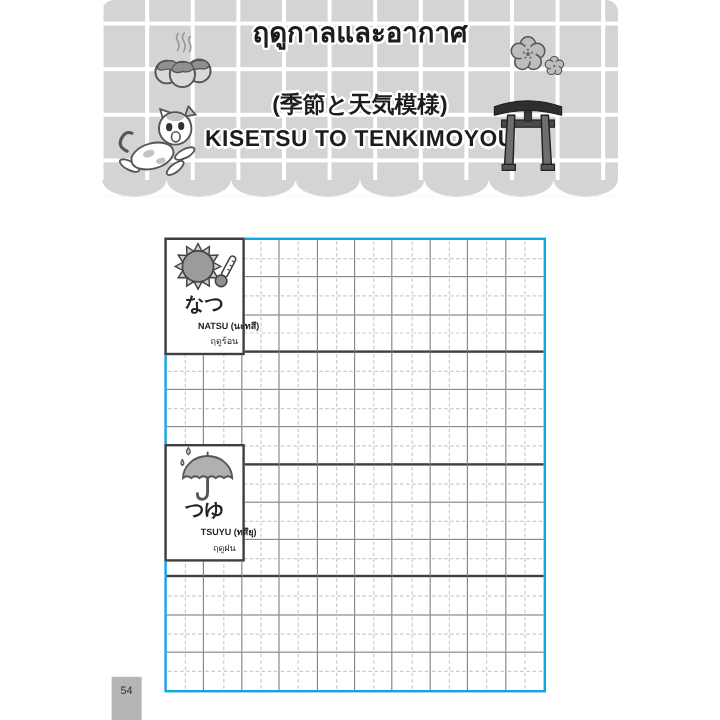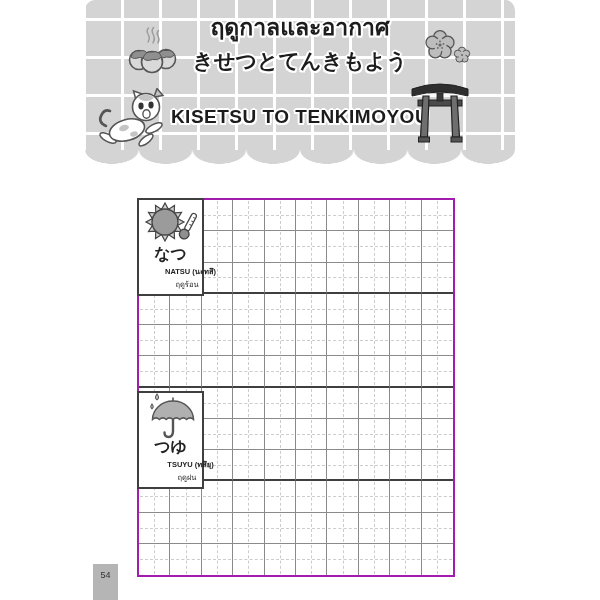--- a/index.html
+++ b/index.html
@@ -22,21 +22,21 @@
       -1.5px -1.5px #fff,1.5px -1.5px #fff,-1.5px 1.5px #fff,1.5px 1.5px #fff;}
   .t-thai{top:15px;font-size:23px;font-weight:bold;}
   .t-hira{top:49px;font-size:21px;font-weight:bold;}
   .t-kanji{top:78px;font-size:19px;font-weight:bold;}
   .t-romaji{top:107px;font-size:19px;font-weight:bold;letter-spacing:.5px;}
   .t-phon{top:139px;font-size:18px;font-weight:bold;}
   .hicon{position:absolute;}
 
   
   .grid{position:absolute;left:137px;top:198px;width:318px;height:379px;
-    box-sizing:border-box;border:2px solid #a21caf;background:#fff;text-align:right;}
+    box-sizing:border-box;border:2px solid #0ea5e9;background:#fff;text-align:right;}
   .cells{position:absolute;inset:0;display:grid;
     grid-template-columns:repeat(10,1fr);grid-template-rows:repeat(12,1fr);}
   .cell{position:relative;border-right:1px solid #8a8a8a;border-bottom:1px solid #8a8a8a;box-sizing:border-box;}
   .cell.sec{border-bottom:2px solid #3f3f3f;}
   .cell:nth-child(10n){border-right:none;}
   .cell:nth-child(n+111){border-bottom:none;}
   .cell::before{content:"";position:absolute;left:1px;right:1px;top:50%;border-top:1px dashed #cccccc;}
   .cell::after{content:"";position:absolute;top:1px;bottom:1px;left:50%;border-left:1px dashed #cccccc;}
 
   .vocab-card{position:absolute;left:-2px;width:67px;height:98px;box-sizing:border-box;
@@ -53,21 +53,21 @@
 </style>
 </head>
 <body>
 
 <div class="page">
 
   <div class="header"></div>
   <div class="scallops"></div>
 
   <div class="hline t-thai" style="left:85px">ฤดูกาลและอากาศ</div>
-  <div class="hline t-hira" style="left:85px">きせつとてんきもよう</div>
+  <div class="hline t-kanji" style="left:85px">(季節と天気模様)</div>
   <div class="hline t-romaji" style="left:85px">KISETSU TO TENKIMOYOU</div>
 
   <svg class="hicon" style="left:126px;top:26px" width="54" height="54" viewBox="0 0 54 54">
     <path d="M22 16 q2.5 -4 0 -8 q-2 -3.5 0.5 -6" fill="none" stroke="#9a9a9a" stroke-width="1.4" stroke-linecap="round"></path>
     <path d="M27 17 q2.5 -4.5 0 -9 q-2 -3.5 0.5 -6.5" fill="none" stroke="#9a9a9a" stroke-width="1.4" stroke-linecap="round"></path>
     <path d="M32 17 q2 -3.5 0 -7 q-1.8 -3 0.5 -5.5" fill="none" stroke="#9a9a9a" stroke-width="1.4" stroke-linecap="round"></path>
     <circle cx="13" cy="34" r="9.5" fill="#d9d9d9" stroke="#555" stroke-width="1.6"></circle>
     <circle cx="40" cy="33" r="9.5" fill="#d9d9d9" stroke="#555" stroke-width="1.6"></circle>
     <circle cx="26" cy="36" r="10.5" fill="#d9d9d9" stroke="#555" stroke-width="1.6"></circle>
     <path d="M5 31 q2 -7 8 -6 q7 -2 9 4 q-3 4 -8.5 2.5 q-6 2 -8.5 -0.5Z" fill="#8f8f8f" stroke="#555" stroke-width="1"></path>
@@ -266,21 +266,21 @@
             <line x1="0" y1="-3" x2="2.4" y2="-3" stroke="#444" stroke-width="0.9"></line>
             <circle cy="8" r="4.8" fill="#8f8f8f" stroke="#444" stroke-width="1.3"></circle>
           </g>
         </svg>
       </div>
       <div class="vc-kana">なつ</div>
       <div class="vc-romaji">NATSU (นะทสึ)</div>
       <div class="vc-meaning">ฤดูร้อน</div>
     </div>
 
-    <div class="vocab-card" style="top:191px">
+    <div class="vocab-card" style="top:170px">
       <div class="vc-icons">
         <svg width="54" height="48" viewBox="0 0 54 48">
           <path d="M13 2 C15 4.8 15 6.6 13 7.8 C11 6.6 11 4.8 13 2 Z" fill="#cfcfcf" stroke="#555" stroke-width="1.1"></path>
           <path d="M8 12 C9.6 14.2 9.6 15.8 8 16.8 C6.4 15.8 6.4 14.2 8 12 Z" fill="#cfcfcf" stroke="#555" stroke-width="1.1"></path>
           <path d="M29 6 L29 9" stroke="#555" stroke-width="1.6" stroke-linecap="round"></path>
           <path d="M29 9 C17 9 8.5 18 8.5 27.5 Q12 24.2 15.4 27.5 Q18.8 24.2 22.2 27.5 Q25.6 24.2 29 27.5 Q32.4 24.2 35.8 27.5 Q39.2 24.2 42.6 27.5 Q46 24.2 49.5 27.5 C49.5 18 41 9 29 9 Z" fill="#b0b0b0" stroke="#555" stroke-width="1.5"></path>
           <path d="M29 27.5 L29 39 Q29 45 24.5 45 Q20.5 45 20.5 40.5" fill="none" stroke="#555" stroke-width="2.4" stroke-linecap="round"></path>
         </svg>
       </div>
       <div class="vc-kana">つゆ</div>

